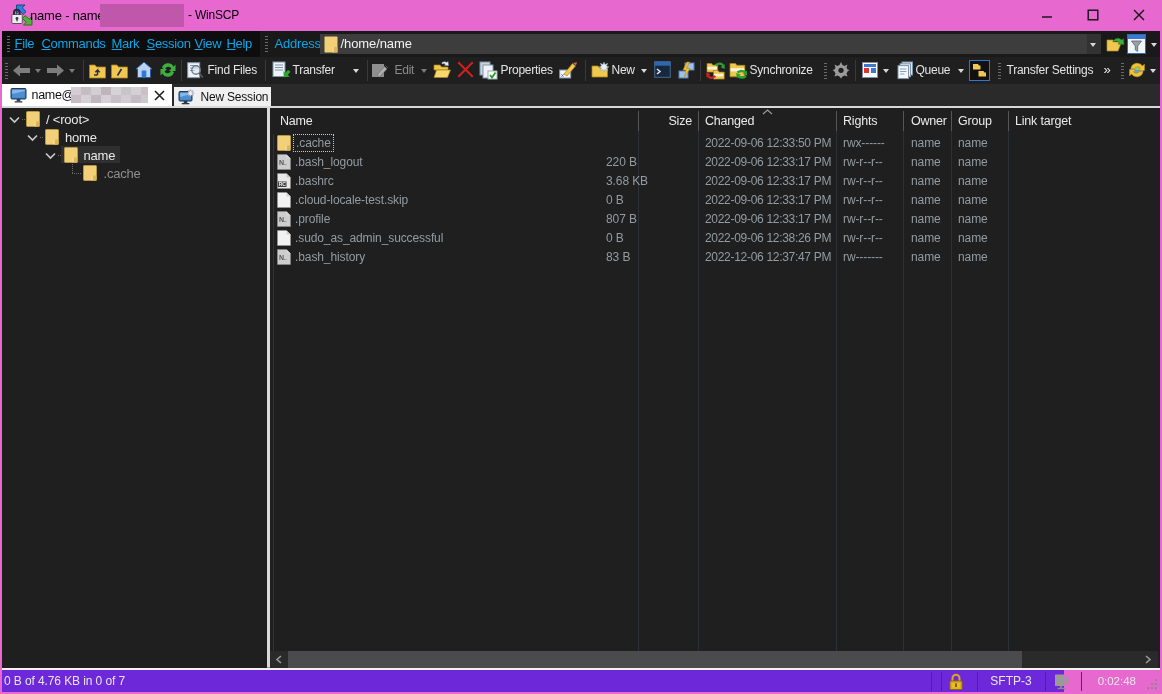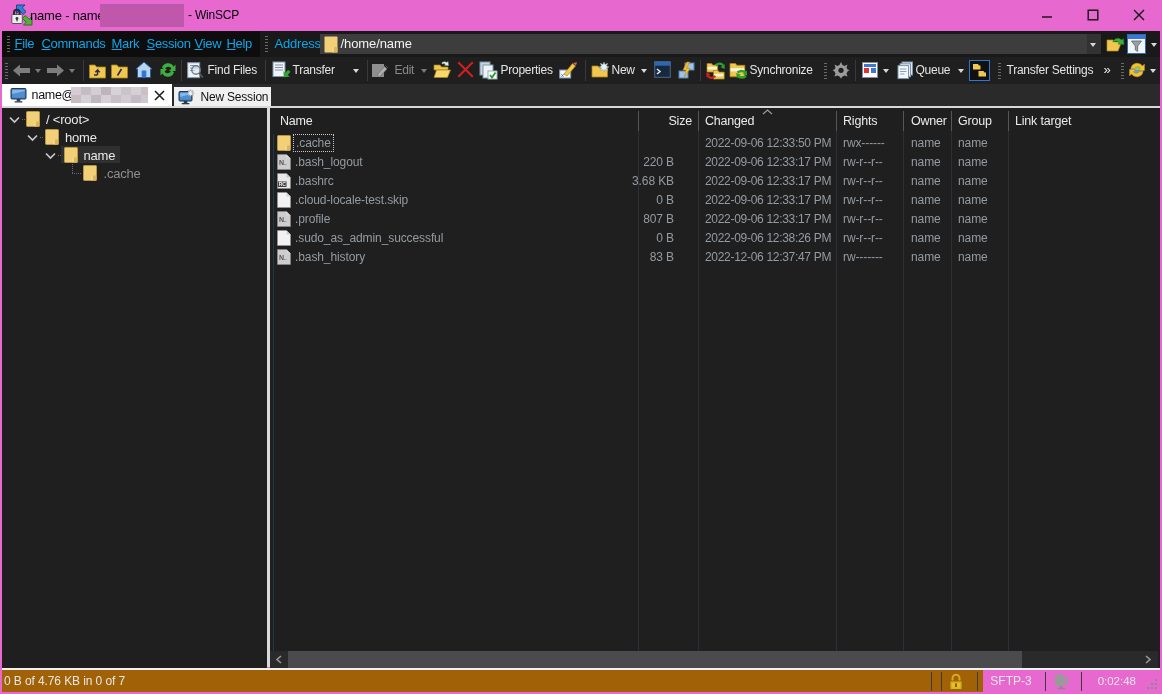--- a/index.html
+++ b/index.html
@@ -8,21 +8,21 @@
 .cartg{border-top-color:#7a7a7a}
 .sep{width:1px;background:#3a3a3c;top:60px;height:21px}
 .grip{width:3px;background-image:repeating-linear-gradient(to bottom,#6a6a6a 0 1px,transparent 1px 3px)}
 .tseg{color:#e4e4e4;font-size:12px;letter-spacing:-0.25px;line-height:27px}
 .gray{color:#8a8a8a}
 .mi{color:#0ea5e9;font-size:13px;letter-spacing:-0.3px;line-height:25px}
 .mi u{text-decoration-thickness:1px}
 .hd{font-size:12.5px;color:#eaeaea;line-height:20px;letter-spacing:-0.2px}
 .row{position:absolute;left:0;width:887px;height:19px;font-size:12px;color:#939ba1;letter-spacing:-0.1px}
 .row div{position:absolute;line-height:19px}
-.rn{left:25px}.rs{left:316px;width:88px;text-align:right}.rc{left:435px;letter-spacing:-0.3px}.rr{left:573px}.ro{left:641px}.rg{left:688px}
+.rn{left:25px}.rs{left:336px;width:88px;text-align:left}.rc{left:435px;letter-spacing:-0.3px}.rr{left:573px}.ro{left:641px}.rg{left:688px}
 .row svg{position:absolute;left:7px;top:1.5px}
 </style></head><body>
 
 <div class="a" style="left:0;top:0;width:1162px;height:31px;background:#e768ce">
   <svg class="a" style="left:11px;top:4px" width="23" height="23" viewBox="0 0 23 23">
     <path d="M5.5 1 L14 1 L11.2 3.8 L15 7.6 L12.2 10.4 L8.4 6.6 L5.5 9.4 Z" fill="#2e7fe0" stroke="#123f80" stroke-width="0.9"></path>
     <path d="M21 21 L12.5 21 L15.3 18.2 L11.5 14.4 L14.3 11.6 L18.1 15.4 L21 12.6 Z" fill="#55b13c" stroke="#1f6e10" stroke-width="0.9"></path>
     <rect x="0.8" y="10.5" width="10.5" height="9" rx="1" fill="#ececf2" stroke="#555"></rect>
     <path d="M3 10.5 V8.5 a2.8 2.8 0 0 1 5.6 0 V10.5" fill="none" stroke="#2a2a2e" stroke-width="2"></path>
     <circle cx="6" cy="14.5" r="1.4" fill="#3a3a3e"></circle>
@@ -434,21 +434,21 @@
       </svg>
     <div class="a" style="left:18px;top:0;width:734px;height:16.5px;background:#4b4b4d"></div>
     <svg class="a" style="left:875px;top:4px" width="7" height="9" viewBox="0 0 7 9">
         <path d="M1 1 L5 4.5 L1 8" stroke="#9a9a9a" stroke-width="1.6" fill="none"></path>
       </svg>
   </div>
 </div>
 <div class="a" style="left:1.5px;top:105.5px;width:1158px;height:2px;background:#d9d9d9"></div>
 
 <div class="a" style="left:0;top:667.5px;width:1159.5px;height:2.2px;background:#f2f2f2"></div>
-<div class="a" style="left:0;top:669.7px;width:983px;height:22.3px;background:#a16207" id="status">
+<div class="a" style="left:0;top:669.7px;width:1064px;height:22.3px;background:#6d28d9" id="status">
   <div class="a" style="left:4px;top:0;height:22px;line-height:22px;font-size:12px;color:#e6e6e6;letter-spacing:-0.1px">0 B of 4.76 KB in 0 of 7</div>
   <div class="a" style="left:931px;top:2px;width:1px;height:19px;background:#3c3c3e"></div>
   <div class="a" style="left:941px;top:2px;width:1px;height:19px;background:#3c3c3e"></div>
   <svg class="a" style="left:949px;top:3px" width="14" height="17" viewBox="0 0 14 17">
     <path d="M3.5 8 V5.3 a3.5 3.5 0 0 1 7 0 V8" fill="none" stroke="#dba81c" stroke-width="2"></path>
     <rect x="1" y="8" width="12" height="8.5" rx="1" fill="#edbb28" stroke="#8a6a08"></rect>
     <rect x="2.4" y="9.4" width="9.2" height="5.7" fill="none" stroke="#d4a81e" stroke-width="0.8"></rect>
     <rect x="6.2" y="10.4" width="1.6" height="3.6" fill="#6a4e04"></rect>
   </svg>
   <div class="a" style="left:976.5px;top:2px;width:1px;height:19px;background:#3c3c3e"></div>

